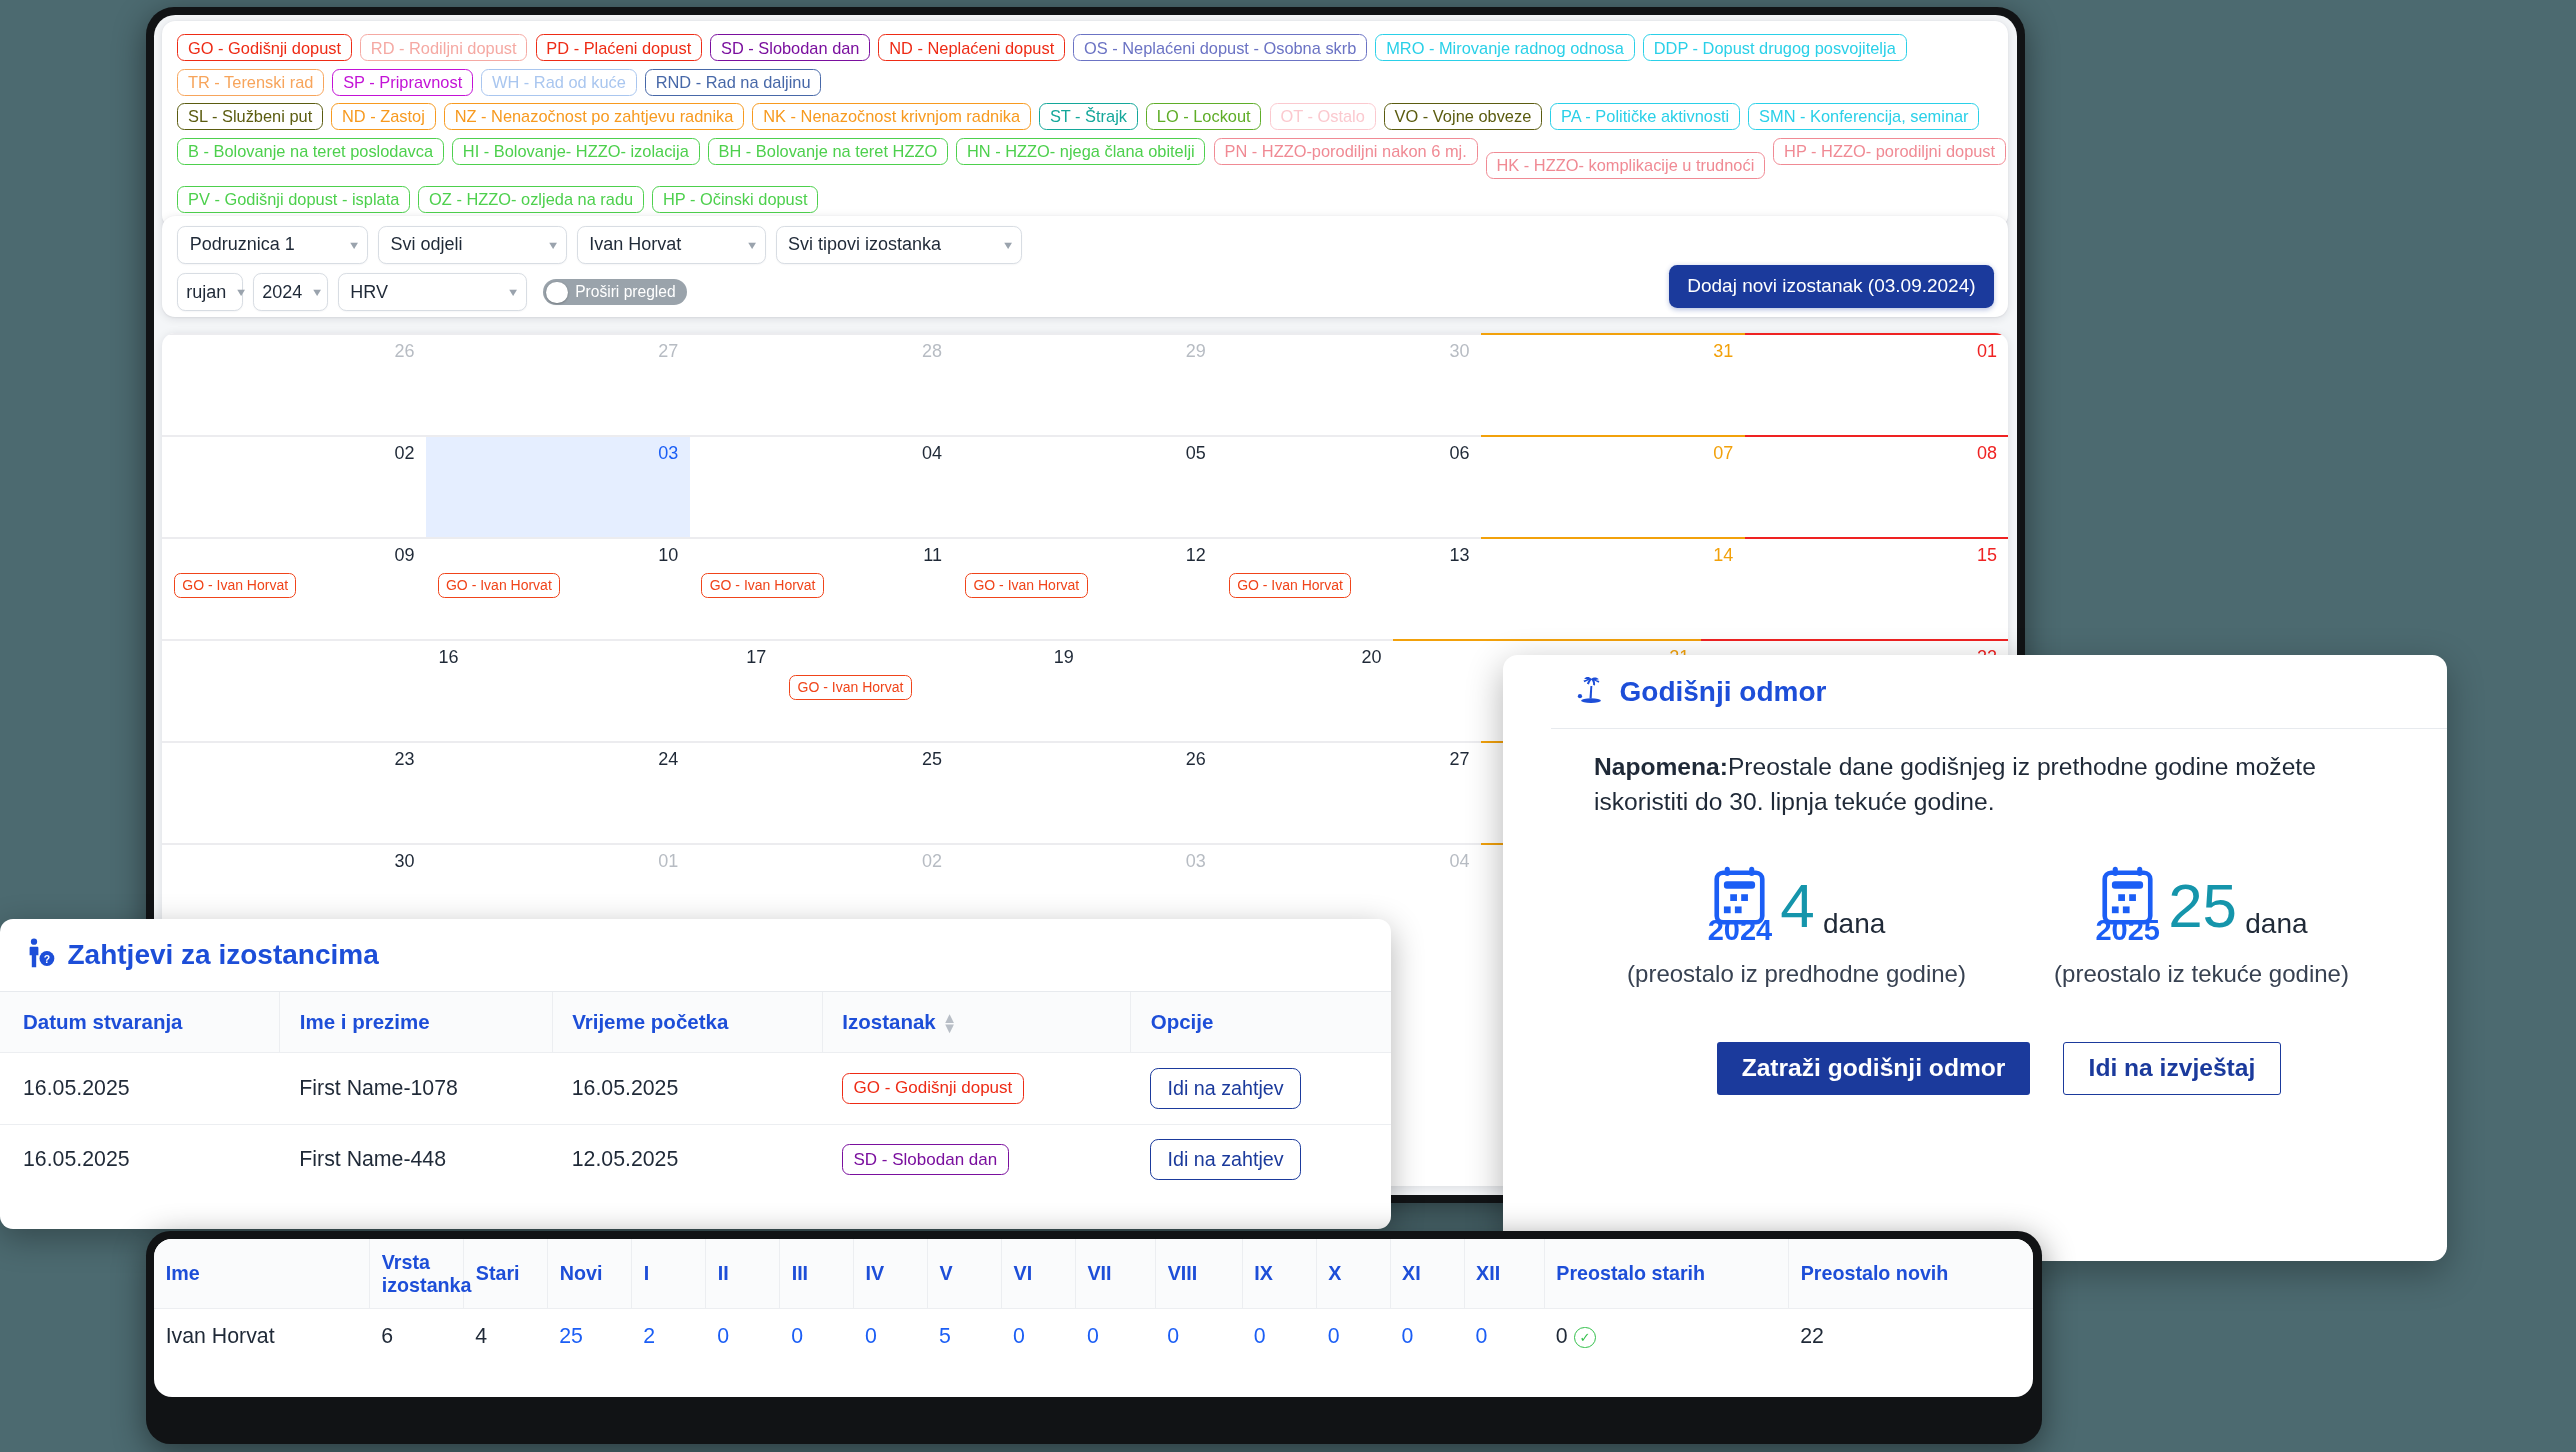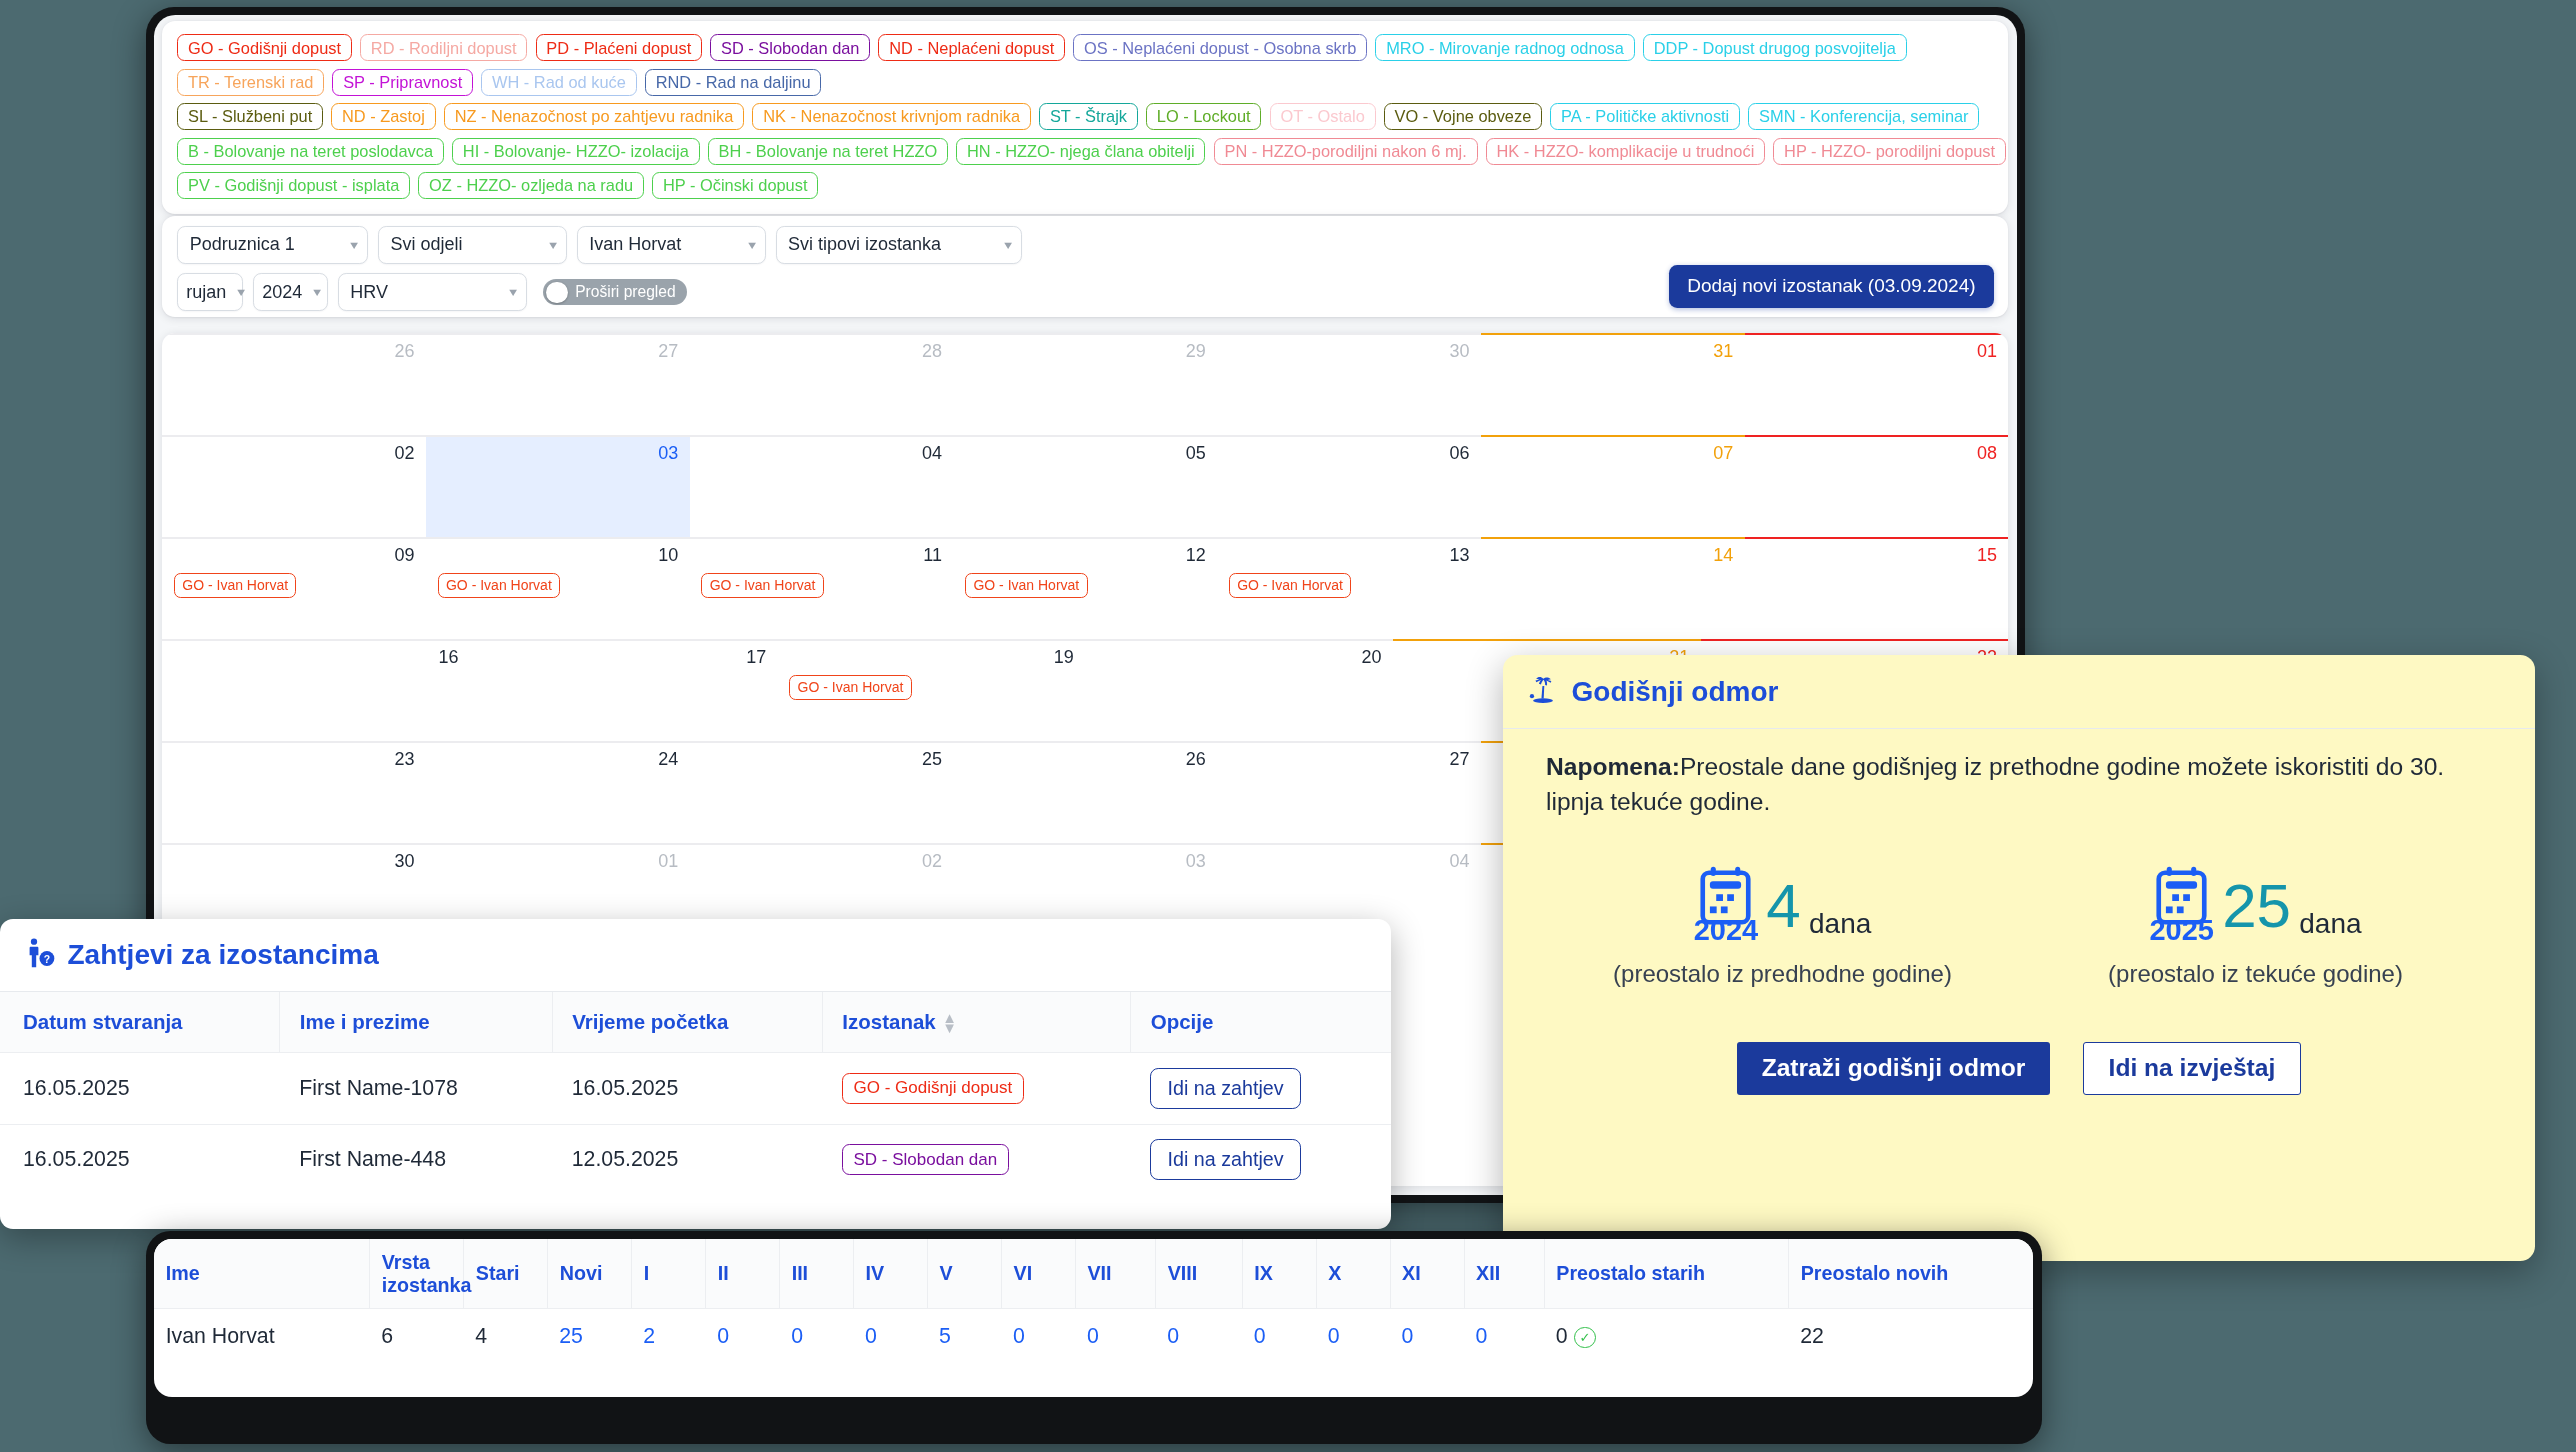--- a/index.html
+++ b/index.html
@@ -169,24 +169,25 @@
   }
   .btn-outline {
     height: 41px; padding: 0 16.4px;
     border: 1.6px solid #1b3a9c; color: #1b3a9c; background: #fff;
     border-radius: 8.2px; font-size: 19.7px;
   }
 
   
   .vacation {
     position: absolute; left: 1503px; top: 655px;
-    width: 1032px; height: 606px;
-    background: #fef9c3; border-radius: 14.8px;
+    width: 944px; height: 606px;
+    background: #ffffff; border-radius: 14.8px;
     box-shadow: 0 11.5px 36px rgba(0,0,0,.30);
     overflow: hidden;
+    padding-left: 48px;
   }
   .vac-body { padding: 21.3px 43px 0 43px; }
   .vac-note {
     font-size: 24.6px; color: #1f2937; line-height: 1.42;
   }
   .vac-note b { font-weight: bold; }
   .vac-stats { display: flex; margin-top: 46px; }
   .vac-stat { flex: 1; text-align: center; }
   .vac-stat-row {
     display: flex; align-items: center; justify-content: center; gap: 8.2px;
@@ -268,21 +269,21 @@
               <span class="chip" style="color: rgb(91, 92, 16);">VO - Vojne obveze</span>
               <span class="chip" style="color: rgb(42, 208, 232);">PA - Političke aktivnosti</span>
               <span class="chip" style="color: rgb(42, 208, 232);">SMN - Konferencija, seminar</span>
             </div>
             <div class="chip-row">
               <span class="chip" style="color: rgb(77, 208, 77);">B - Bolovanje na teret poslodavca</span>
               <span class="chip" style="color: rgb(77, 208, 77);">HI - Bolovanje- HZZO- izolacija</span>
               <span class="chip" style="color: rgb(77, 208, 77);">BH - Bolovanje na teret HZZO</span>
               <span class="chip" style="color: rgb(77, 208, 77);">HN - HZZO- njega člana obitelji</span>
               <span class="chip" style="color: rgb(240, 138, 148);">PN - HZZO-porodiljni nakon 6 mj.</span>
-              <span class="chip" style="color: rgb(240, 138, 148);">HK - HZZO- komplikacije u trudnoći</span>
+              <span class="chip" style="color: rgb(240, 138, 148); margin-top: 14px;">HK - HZZO- komplikacije u trudnoći</span>
               <span class="chip" style="color: rgb(240, 138, 148);">HP - HZZO- porodiljni dopust</span>
             </div>
             <div class="chip-row">
               <span class="chip" style="color: rgb(77, 208, 77);">PV - Godišnji dopust - isplata</span>
               <span class="chip" style="color: rgb(77, 208, 77);">OZ - HZZO- ozljeda na radu</span>
               <span class="chip" style="color: rgb(77, 208, 77);">HP - Očinski dopust</span>
             </div>
           </div>
       </div>
 

